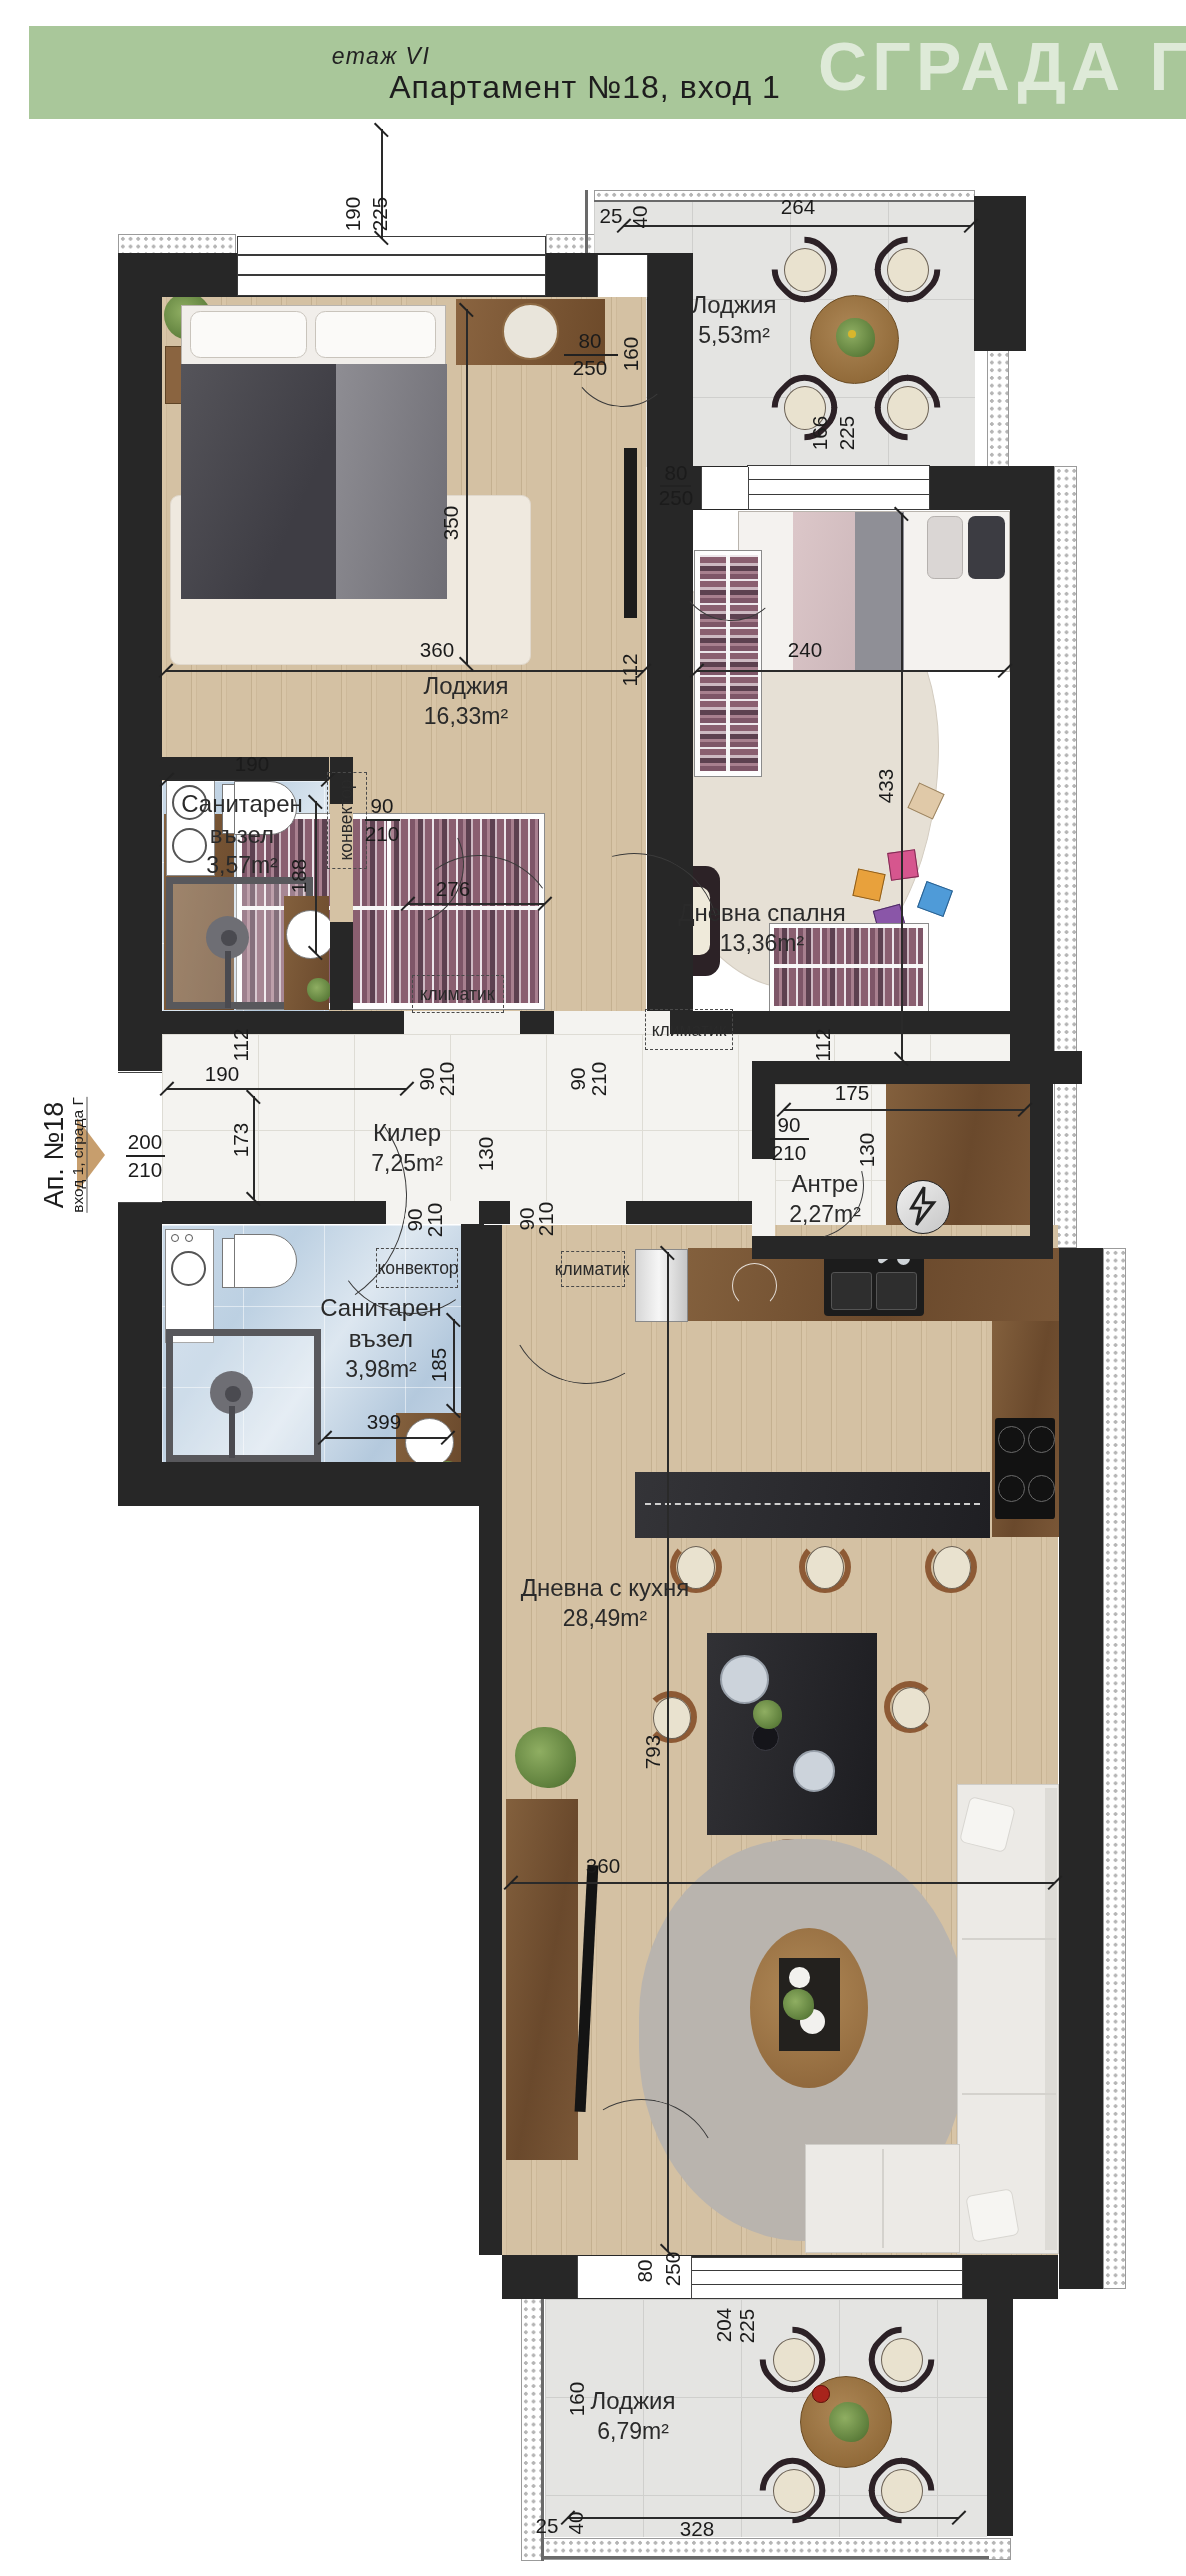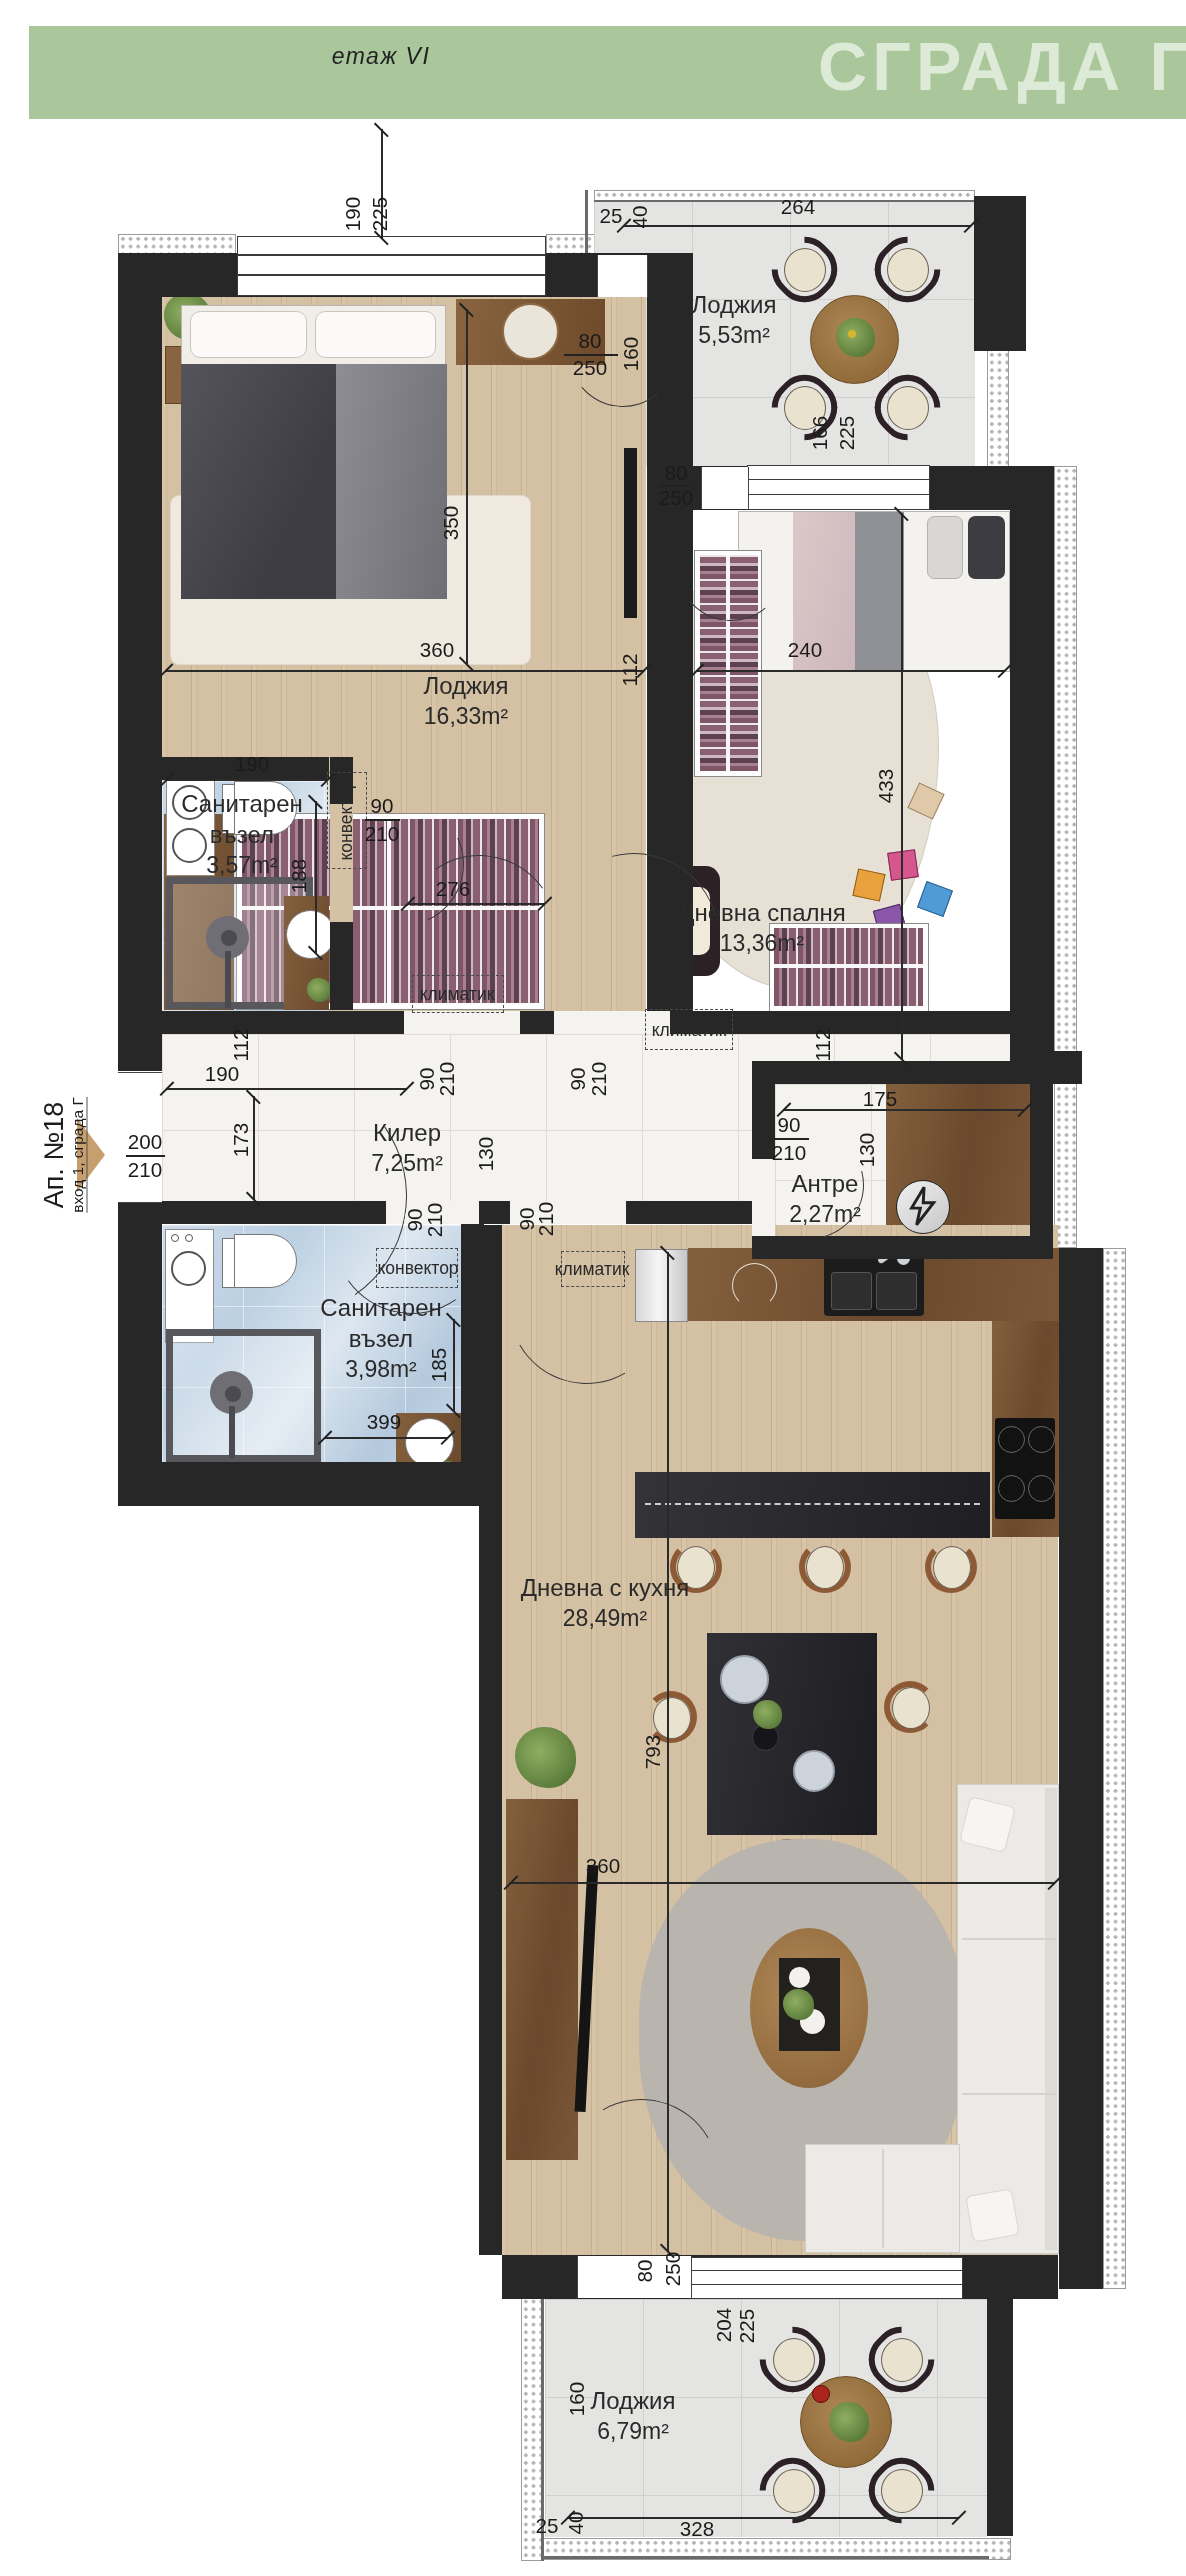--- a/index.html
+++ b/index.html
@@ -49,20 +49,21 @@
   .entr-label1{position:absolute;transform:translate(-50%,-50%) rotate(-90deg);font-size:27px;color:#1d1d1d;white-space:nowrap;}
   .entr-label2{position:absolute;transform:translate(-50%,-50%) rotate(-90deg);font-size:15.5px;color:#1d1d1d;white-space:nowrap;border-bottom:1px solid #555;}
 </style>
 </head>
 <body>
 
 <div class="plan">
 
   <div class="header">
     <div class="hc hfloor" style="left:352px;top:16.5px;">етаж VI</div>
+    <div class="hc htitle" style="left:556px;top:43px;">Апартамент №18, вход 1</div>
     <div class="hbuild">СГРАДА Г</div>
   </div>
 
   <div class="hatch" style="left:118px;top:234px;width:118px;height:19.6px;"></div>
   <div class="hatch" style="left:546px;top:234px;width:147px;height:19.6px;"></div>
   <div class="hatch" style="left:594px;top:190px;width:381px;height:12.4px;"></div>
   <div class="hatch" style="left:987px;top:350px;width:21.6px;height:117px;"></div>
   <div class="hatch" style="left:1054px;top:466px;width:23px;height:596px;"></div>
   <div class="hatch" style="left:1054px;top:1061px;width:23px;height:187px;"></div>
   <div class="hatch" style="left:1103px;top:1248px;width:23px;height:1041px;"></div>
@@ -347,21 +348,21 @@
   <div class="dim dv" style="left:823px;top:1045px;">112</div>
   <div class="dim" style="left:222px;top:1074px;">190</div>
   <div class="dim" style="left:145px;top:1142px;">200</div>
   <div class="dim" style="left:145px;top:1170px;">210</div>
   <div class="dim dv" style="left:241px;top:1140px;">173</div>
   <div class="dim dv" style="left:427px;top:1079px;">90</div>
   <div class="dim dv" style="left:447px;top:1079px;">210</div>
   <div class="dim dv" style="left:578px;top:1079px;">90</div>
   <div class="dim dv" style="left:599px;top:1079px;">210</div>
   <div class="dim dv" style="left:486px;top:1154px;">130</div>
-  <div class="dim" style="left:880px;top:1093px;margin-top:6px;">175</div>
+  <div class="dim" style="left:852px;top:1093px;">175</div>
   <div class="dim" style="left:789px;top:1125px;">90</div>
   <div class="dim" style="left:789px;top:1153px;">210</div>
   <div class="dim dv" style="left:867px;top:1150px;">130</div>
   <div class="dim dv" style="left:415px;top:1220px;">90</div>
   <div class="dim dv" style="left:435px;top:1220px;">210</div>
   <div class="dim dv" style="left:527px;top:1219px;">90</div>
   <div class="dim dv" style="left:546px;top:1219px;">210</div>
   <div class="dim dv" style="left:439px;top:1365px;">185</div>
   <div class="dim" style="left:384px;top:1422px;">399</div>
   <div class="dim dv" style="left:653px;top:1752px;">793</div>

